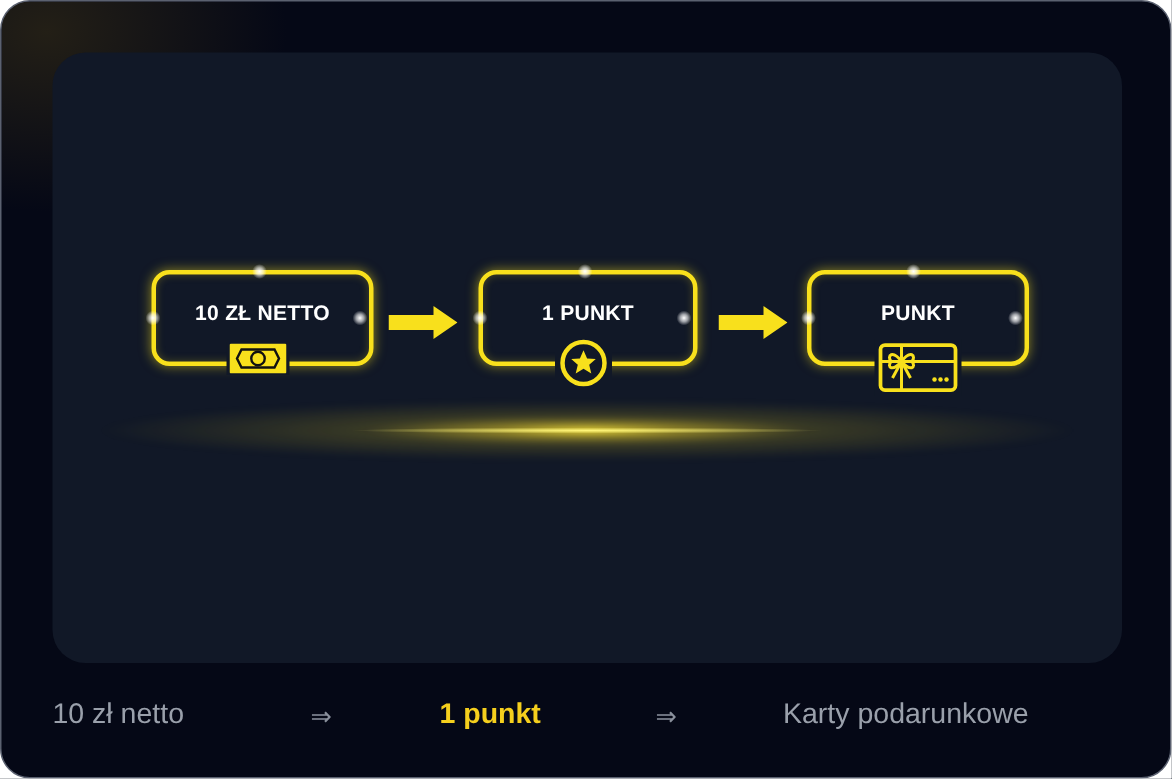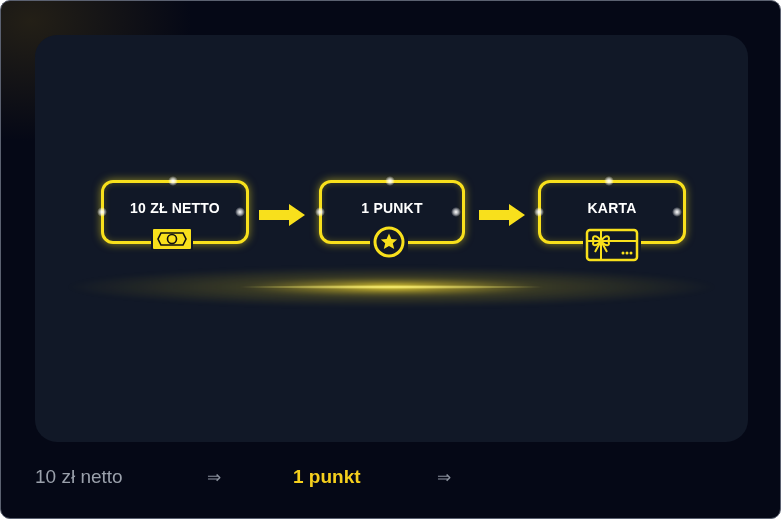--- a/index.html
+++ b/index.html
@@ -1,19 +1,19 @@
 <!DOCTYPE html>
 <html><head>
 <meta charset="utf-8">
 <style>
   html, body { margin:0; padding:0; background:#ffffff; }
   body { width:781px; height:519px; position:relative; overflow:hidden; font-family:"Liberation Sans", sans-serif; }
   .card {
     position:absolute; left:0; top:0; width:779px; height:517px;
-    border:1px solid #5b6170; border-radius:10px;
+    border:1px solid #5b6170; border-radius:20px;
     background:
       radial-gradient(ellipse 160px 120px at 30px 20px, #231f16 0%, rgba(35,31,22,0) 100%),
       #050816;
     overflow:hidden;
   }
   .stage {
     position:absolute; left:34px; top:34px; width:713px; height:407px;
     border-radius:22px; background:#111827; overflow:hidden;
   }
   .glow-line {
@@ -89,21 +89,21 @@
         <path d="M17 8.5 L19.4 14 L25.2 14.4 L20.8 18.2 L22.2 24 L17 20.9 L11.8 24 L13.2 18.2 L8.8 14.4 L14.6 14 Z" fill="#f8e01c"></path>
       </svg>
     </div>
 
     <svg class="arrow" style="left:444px; top:169px;" viewBox="0 0 46 22">
       <path d="M0 6 H30 V0 L46 11 L30 22 V16 H0 Z" fill="#f8e01c"></path>
     </svg>
 
     <div class="box" style="left:503px; top:145px; width:142px;">
       <span class="label">
-        <span>KARTA</span><br>
+        <span>PUNKT</span><br>
       </span>
     </div>
     <div class="spark" style="left:499px; top:172px;"></div>
     <div class="spark" style="left:637px; top:172px;"></div>
     <div class="spark" style="left:569px; top:141px;"></div>
     <div class="icon-badge" style="left:548px; top:191px; width:58px; height:38px;">
       <svg width="54" height="34" viewBox="0 0 54 34">
         <rect x="2" y="2" width="50" height="30" rx="3" fill="#111827" stroke="#f8e01c" stroke-width="2.5"></rect>
         <line x1="2" y1="13" x2="52" y2="13" stroke="#f8e01c" stroke-width="2"></line>
         <line x1="16" y1="2" x2="16" y2="32" stroke="#f8e01c" stroke-width="2"></line>
@@ -115,14 +115,15 @@
         <circle cx="46" cy="25" r="1.5" fill="#f8e01c"></circle>
       </svg>
     </div>
   </div>
 
   <div class="footer">
     <span style="left:34px;">10 zł netto</span>
     <span class="sep" style="left:206px;">⇒</span>
     <span class="active" style="left:292px;">1 punkt</span>
     <span class="sep" style="left:436px;">⇒</span>
+    <span style="left:521px;">Karty podarunkowe</span>
   </div>
 </div>
 
 </body></html>

